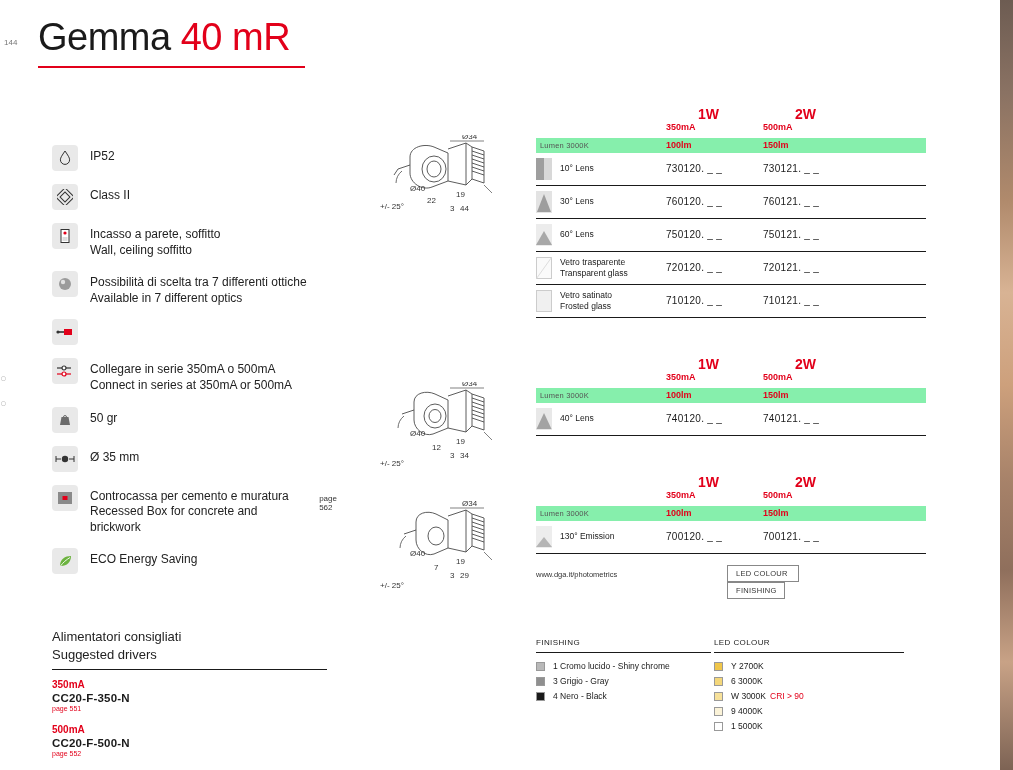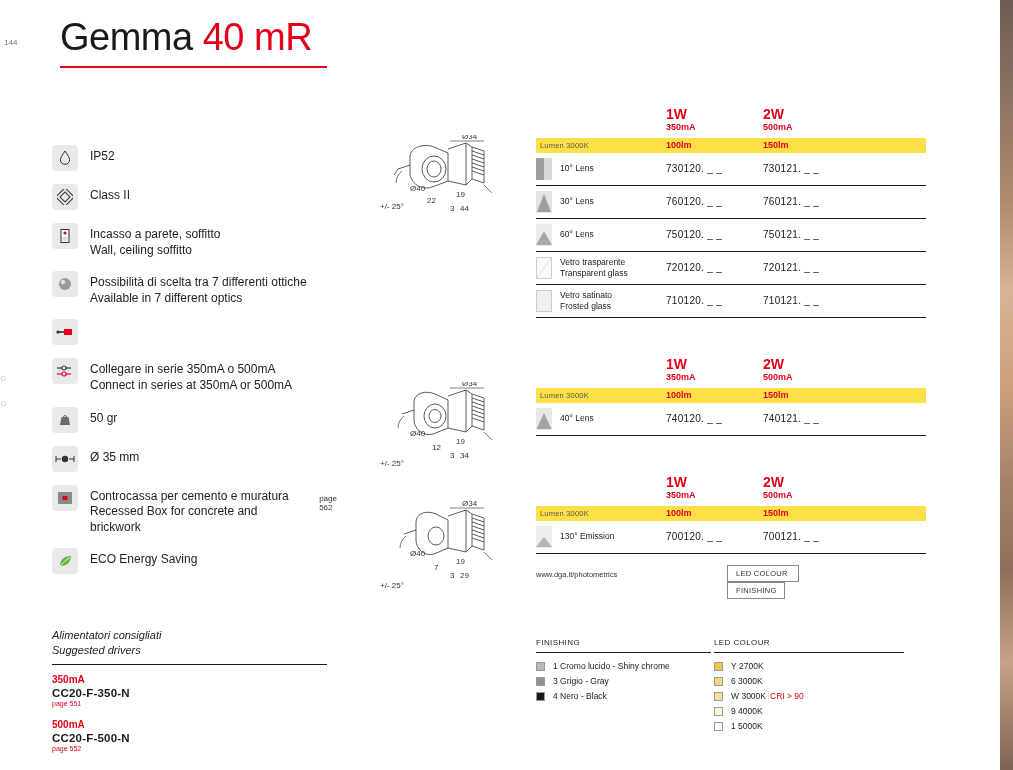--- a/index.html
+++ b/index.html
@@ -20,21 +20,21 @@
   .photo-strip {
     position:absolute; right:0; top:0; width:13px; height:770px;
     background:linear-gradient(180deg,#6d5c52 0%, #8a7263 12%, #b08a6c 26%, #d8b394 38%,
       #cda07c 50%, #a8836a 62%, #8f6f5c 74%, #c8a286 86%, #7d6354 100%);
   }
   .page-number {
     position:absolute; left:4px; top:38px;
     font-size:8px; color:#777;
   }
   
-  .title-wrap { position:absolute; left:60px; top:18px; }
+  .title-wrap { position:absolute; left:38px; top:18px; }
   .title {
     font-size:38px; font-weight:400; letter-spacing:-0.5px;
     color:#1a1a1a; line-height:1;
     font-family:"Liberation Sans", sans-serif;
   }
   .title .red { color:#e2001a; }
   .title-rule {
     margin-top:10px; width:267px; height:2px; background:#e2001a;
   }
   
@@ -56,24 +56,24 @@
   
   .drawing { position:absolute; }
   .drawing svg { display:block; }
 
   
   .tbl { position:absolute; font-size:9px; }
   .tbl .hdr-row { display:flex; }
   .tbl .col-label { width:130px; }
   .tbl .col-a { width:97px; }
   .tbl .col-b { width:97px; }
-  .w-big { color:#e2001a; font-size:14px; font-weight:700; line-height:1.15; }
+  .w-big { color:#e2001a; font-size:14px; font-weight:700; line-height:1.15;margin-left:32px; }
   .w-ma { color:#e2001a; font-size:9px; font-weight:700; line-height:1.3; }
   .lumen-row {
-    display:flex; background:#fde047; height:15px; align-items:center;
+    display:flex; background:#86efac; height:15px; align-items:center;
     margin-top:4px; width:390px;
   }
   .lumen-row .col-label { padding-left:4px; color:#555; font-size:7.5px; letter-spacing:0.2px;}
   .lumen-row .val { color:#e2001a; font-weight:700; font-size:9px; }
   .opt-row {
     display:flex; align-items:center; height:33px; width:390px;
     border-bottom:1px solid #1a1a1a;
   }
   .opt-row .swatch { width:16px; height:22px; margin-right:8px; flex:0 0 16px; }
   .opt-name { width:106px; font-size:8.5px; line-height:1.25; }
@@ -81,21 +81,21 @@
 
   
   .photo-link { position:absolute; font-size:7.5px; color:#333; }
   .legend-box {
     position:absolute; border:1px solid #888; font-size:7.5px;
     padding:3px 8px; background:#fff; color:#333; letter-spacing:0.3px;
   }
 
   
   .drivers { position:absolute; left:52px; top:628px; width:275px; }
-  .drv-cap { font-size:11px; color:#222; line-height:1.35;font-style:italic; }
+  .drv-cap { font-size:13px; color:#222; line-height:1.35; }
   .drv-rule { height:1px; background:#1a1a1a; margin-top:6px; margin-bottom:9px; }
   .drv-ma { color:#e2001a; font-size:10px; font-weight:700; }
   .drv-code { font-size:11.5px; font-weight:700; letter-spacing:0.2px; margin-top:2px;}
   .drv-page { font-size:7px; color:#e2001a; margin-top:1px; margin-bottom:12px;}
 
   
   .fin-block { position:absolute; left:536px; top:638px; width:175px; }
   .led-block { position:absolute; left:714px; top:638px; width:190px; }
   .blk-title { font-size:8px; letter-spacing:0.4px; color:#222; }
   .blk-rule { height:1px; background:#1a1a1a; margin-top:5px; margin-bottom:8px; }

